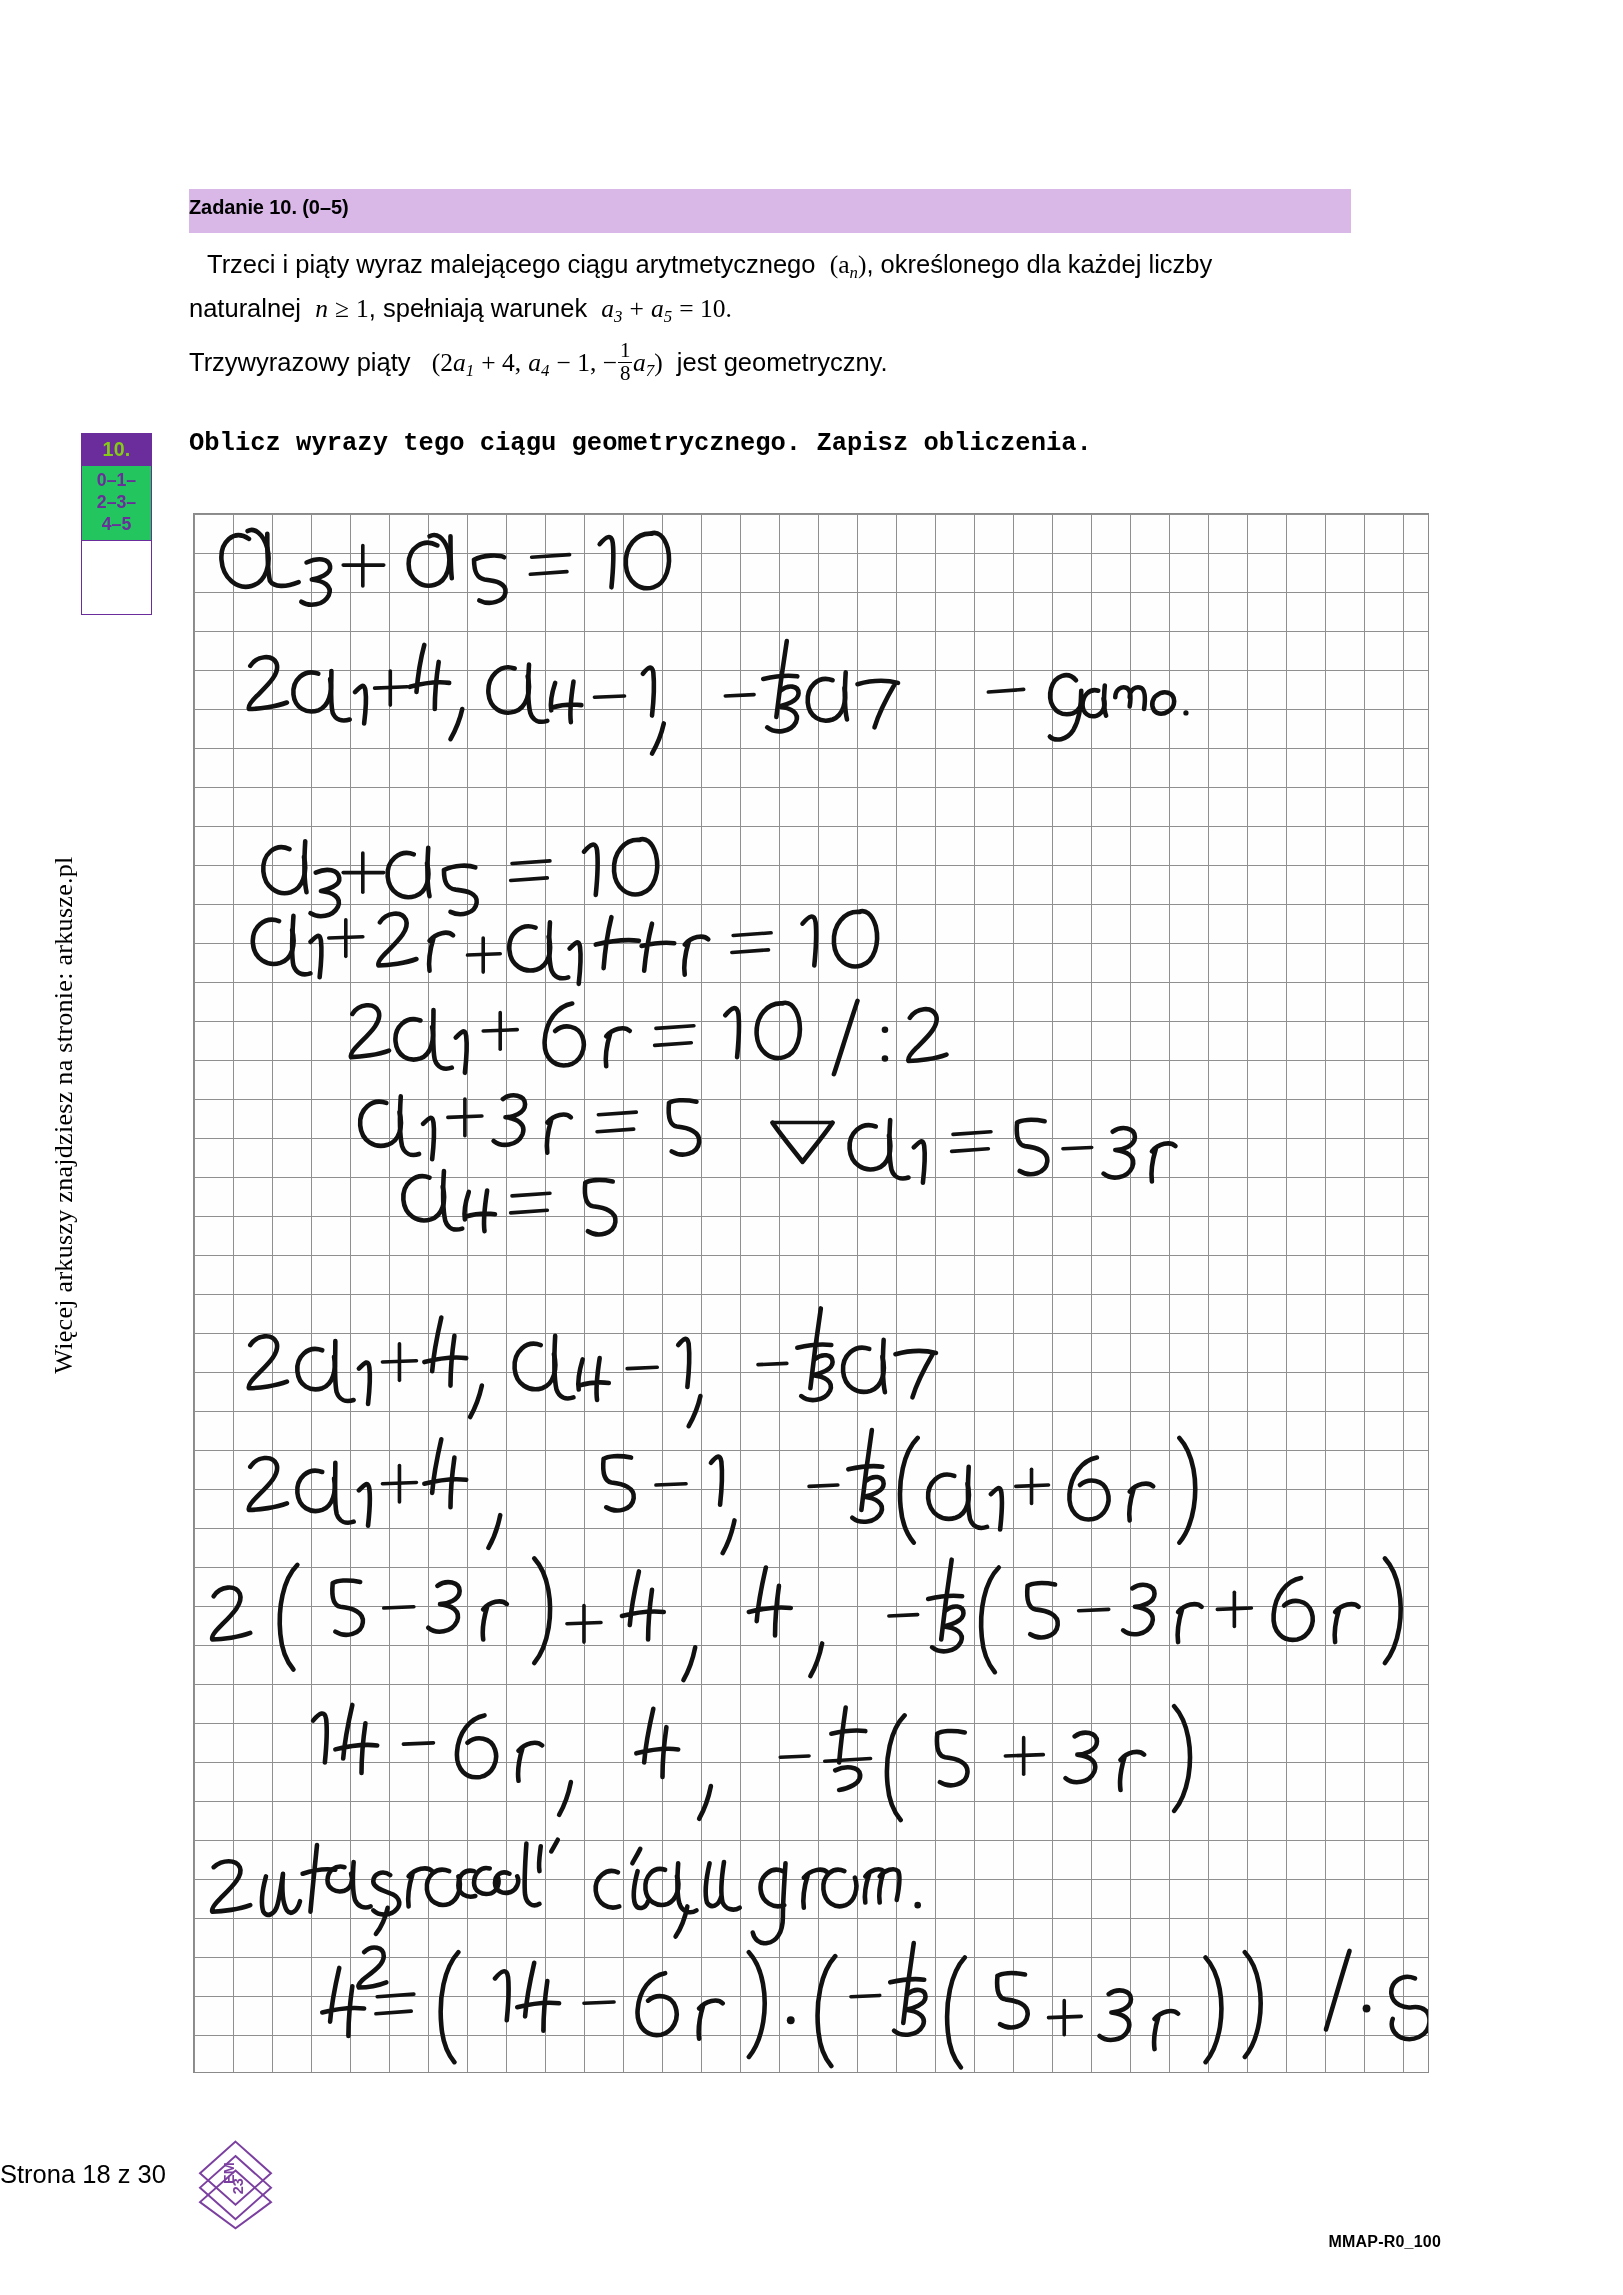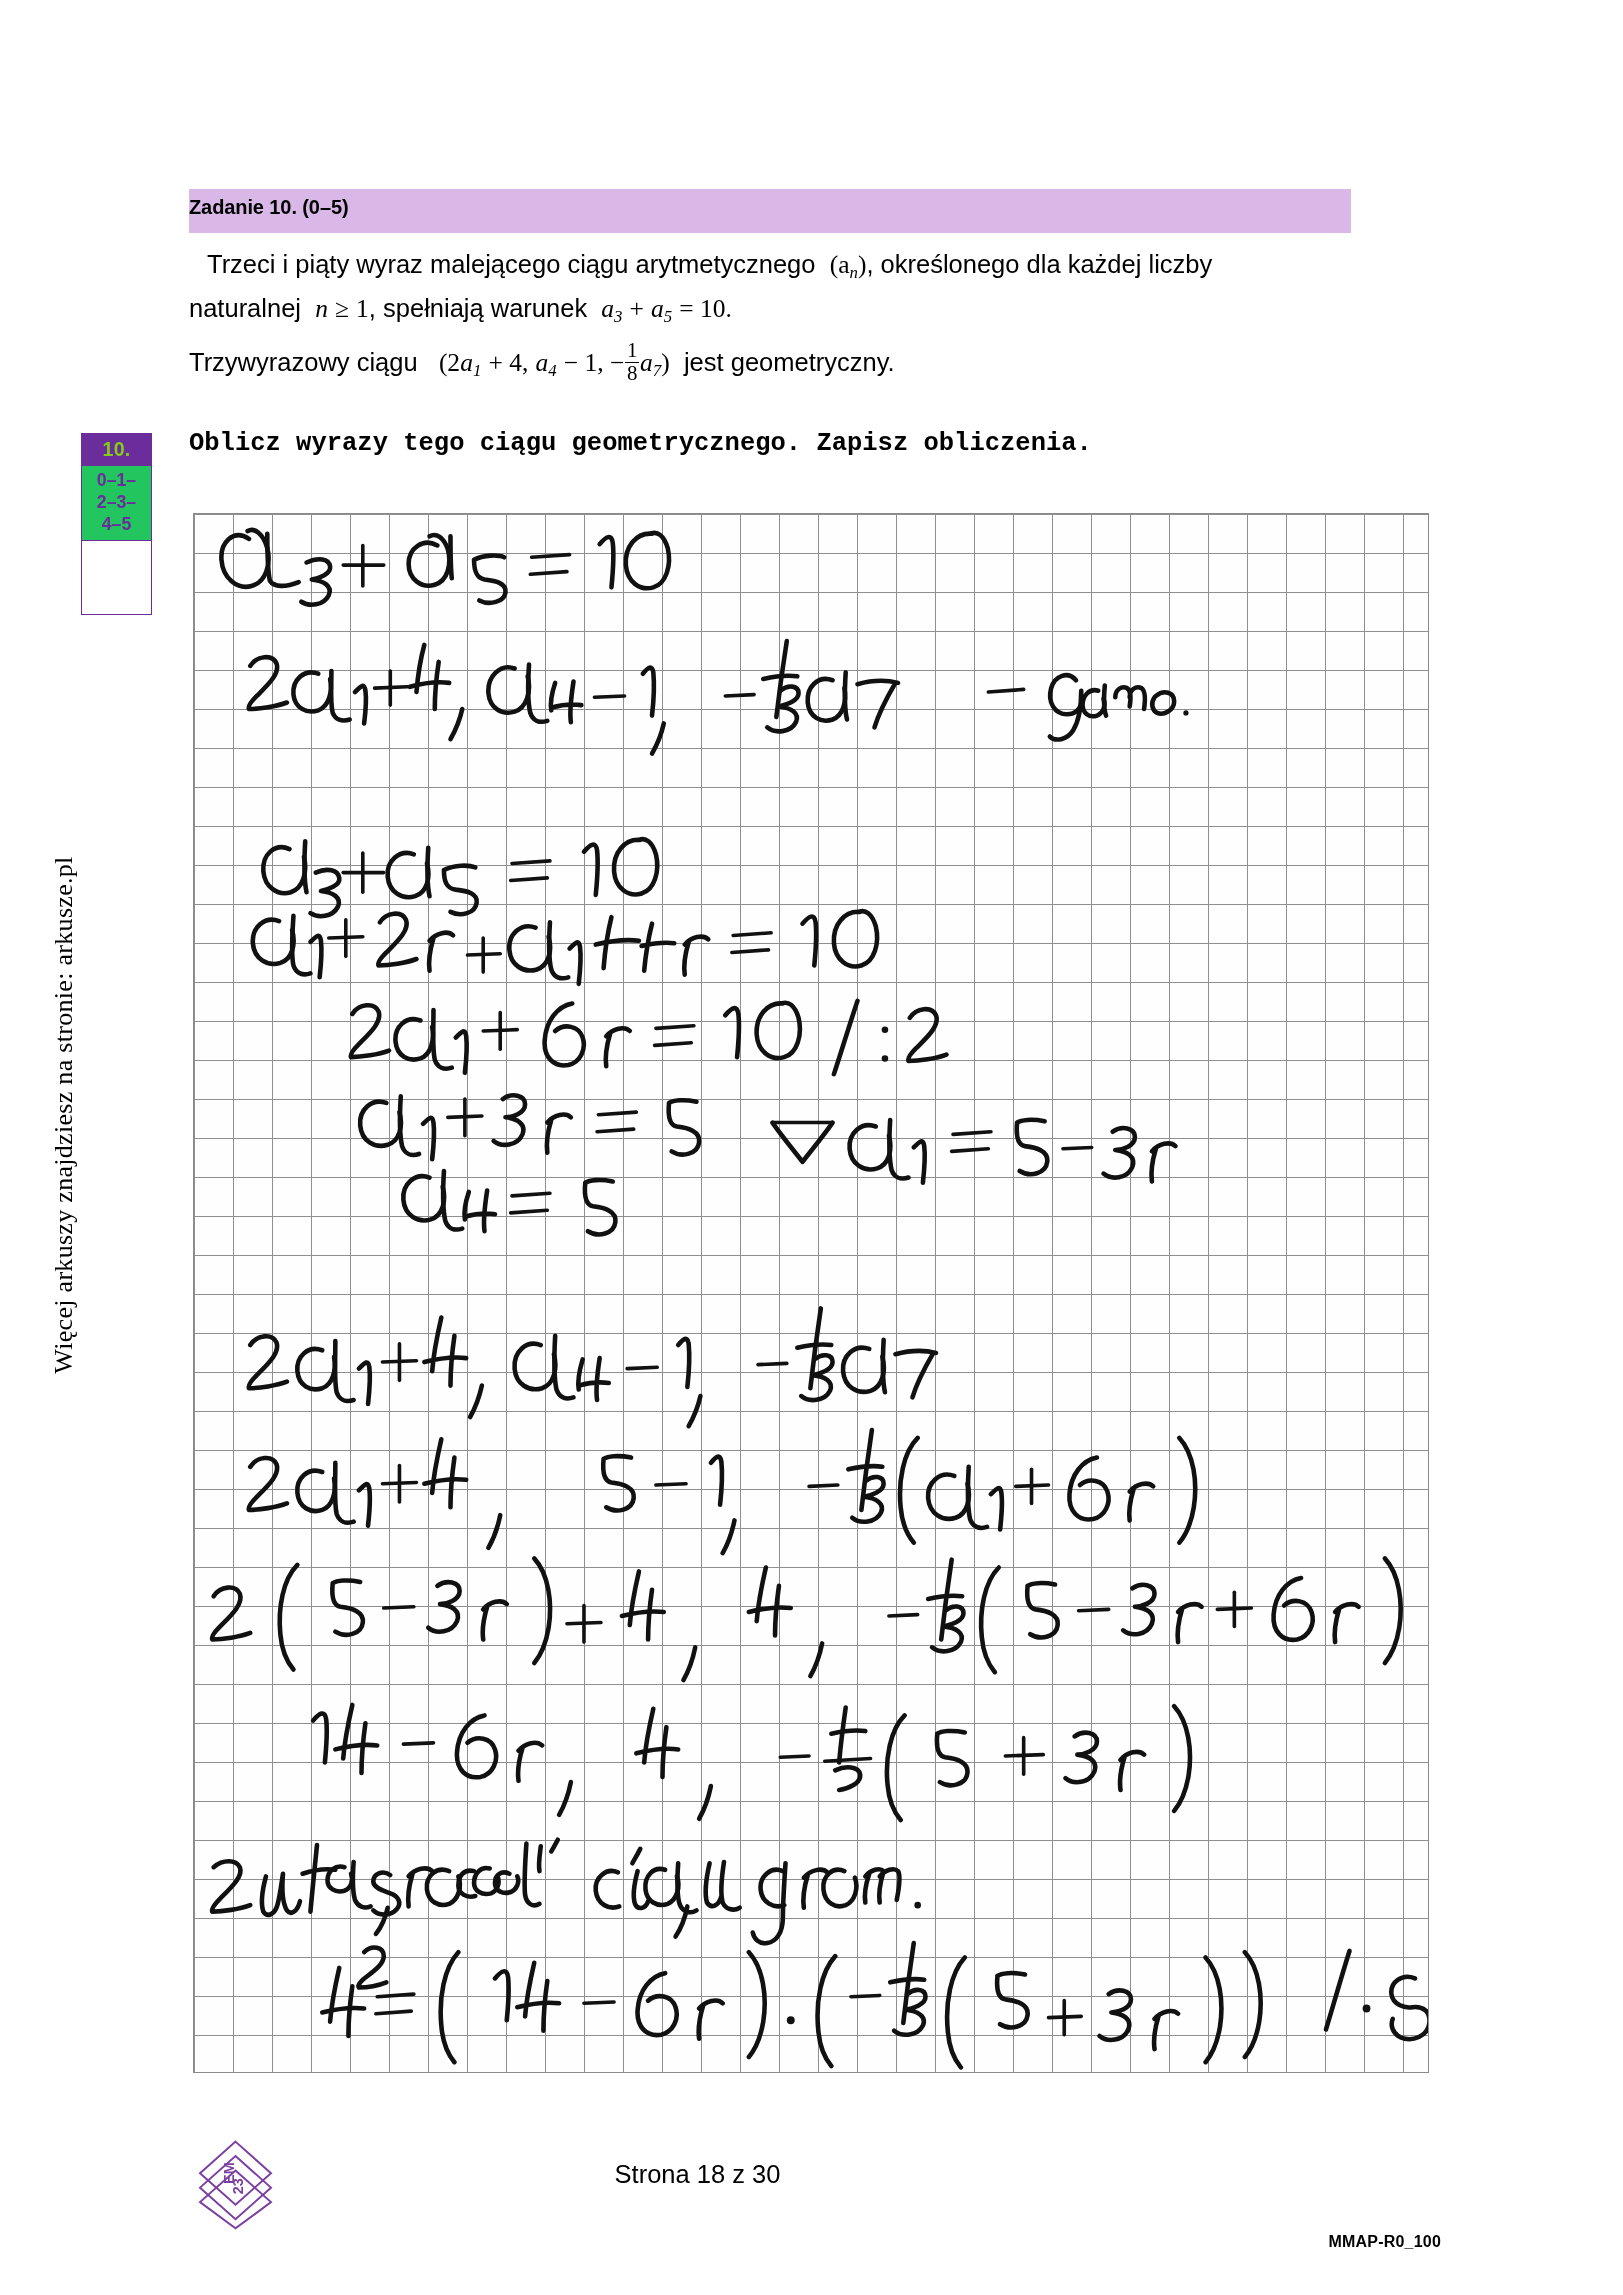--- a/index.html
+++ b/index.html
@@ -162,21 +162,20 @@
     left: 196px;
     top: 2139px;
     width: 79px;
     height: 92px;
   }
   #page-number {
     position: absolute;
     left: 0px;
     top: 2160px;
     width: 1395px;
-    text-align: center;
     font-size: 25.5px;
   }
   #sheet-code {
     position: absolute;
     right: 182px;
     top: 2194px;
     font-size: 16px;
     font-weight: bold;
     letter-spacing: 0.2px;
     margin-top: 39px;
@@ -196,21 +195,21 @@
   <span class="mn">(a</span><sub class="msub">n</sub><span class="mn">)</span><span>, określonego dla każdej liczby</span>
 </div>
 
 <div class="para" id="para-2">
   <span>naturalnej</span>&nbsp;
   <span class="mi">n</span>&nbsp;<span class="mo">≥</span>&nbsp;<span class="mn">1</span><span>, spełniają warunek</span>&nbsp;
   <span class="mi">a</span><sub class="msub">3</sub>&nbsp;<span class="mo">+</span>&nbsp;<span class="mi">a</span><sub class="msub">5</sub>&nbsp;<span class="mn">= 10.</span>
 </div>
 
 <div class="para" id="para-3">
-  <span>Trzywyrazowy ciągu</span>&nbsp;&nbsp;
+  <span>Trzywyrazowy piąty</span>&nbsp;&nbsp;
   <span class="mn">(2</span><span class="mi">a</span><sub class="msub">1</sub>&nbsp;<span class="mn">+ 4,</span>&nbsp;<span class="mi">a</span><sub class="msub">4</sub>&nbsp;<span class="mn">− 1, −</span><span class="frac"><span class="num">1</span><span class="den">8</span></span><span class="mi">a</span><sub class="msub">7</sub><span class="mn">)</span>&nbsp;
   <span>jest geometryczny.</span>
 </div>
 
 <div id="instruction">Oblicz wyrazy tego ciągu geometrycznego. Zapisz obliczenia.</div>
 
 <div id="score-box">
   <div id="score-number">10.</div>
   <div id="score-range">
     <div>0–1–</div>

